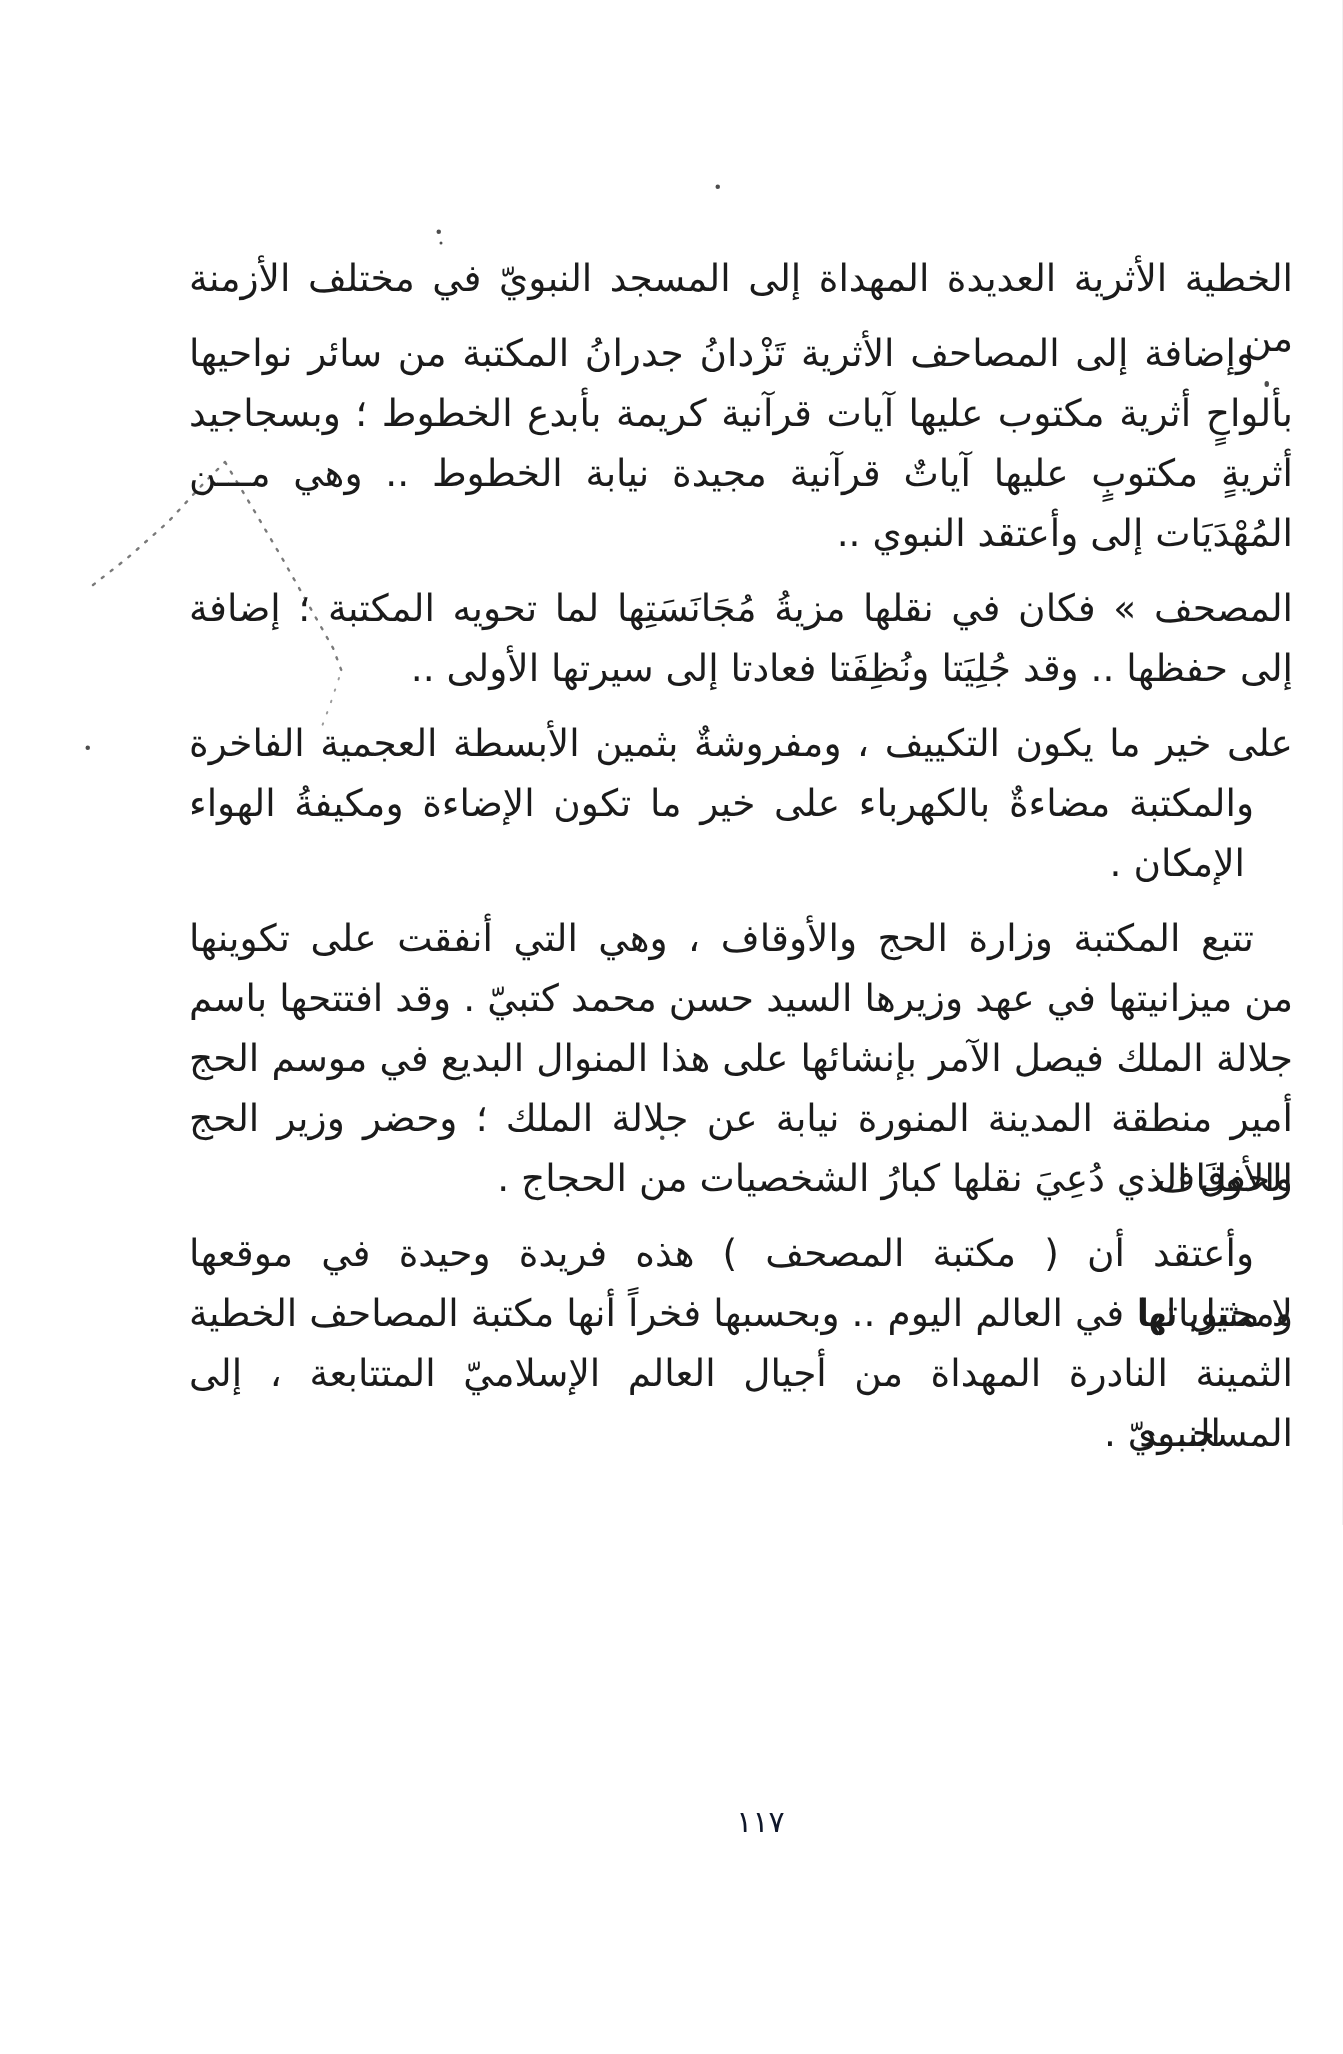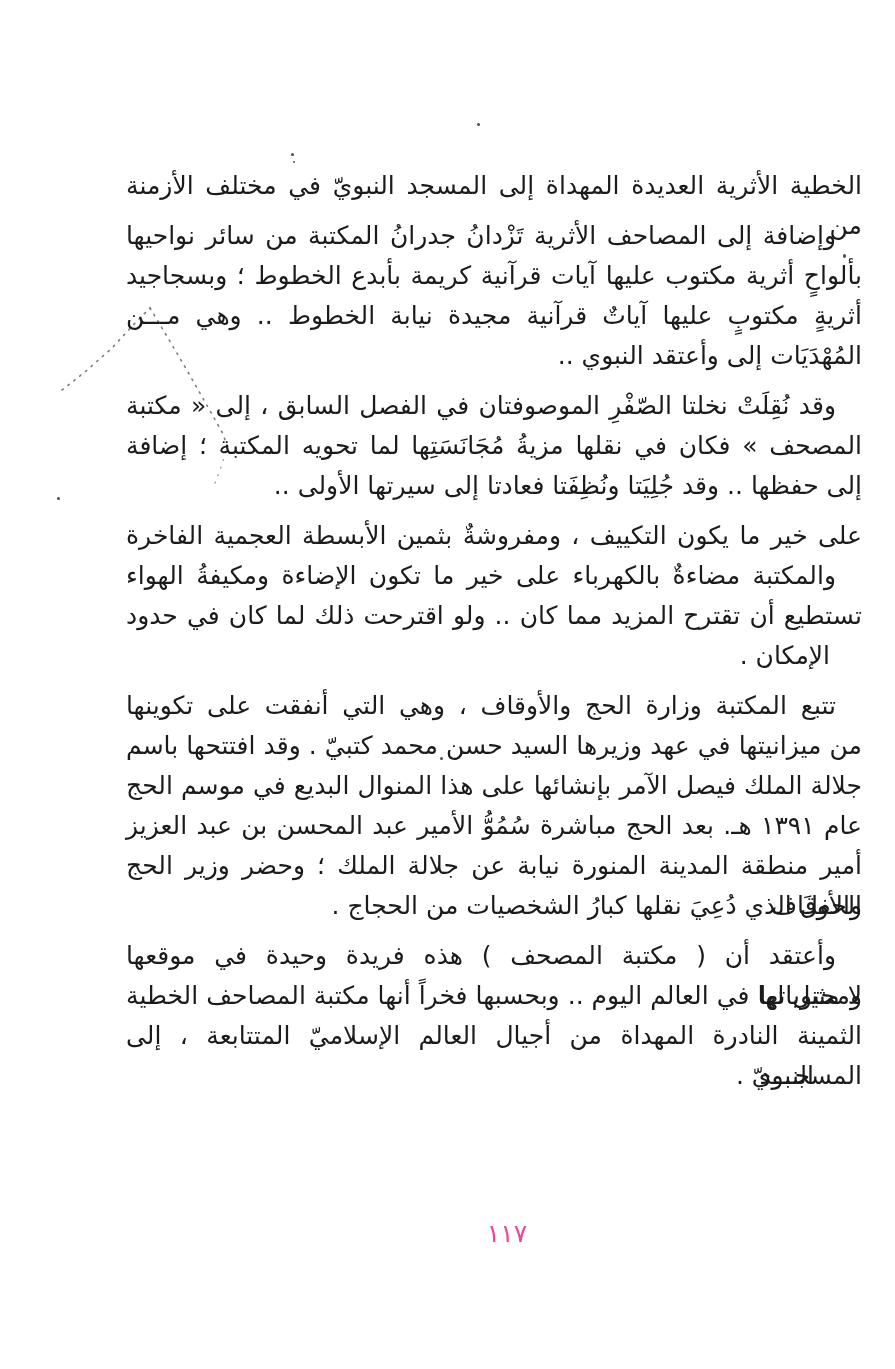--- a/index.html
+++ b/index.html
@@ -39,25 +39,24 @@
   .line.first-indent { text-indent: 26px; }
   .line.last { text-align-last: right; }
   .line.pad-r-sm { padding-right: 32px; }
   .line.pad-r-md { padding-right: 48px; }
   .page-number {
     position: absolute;
     top: 1202px;
     left: 462px;
     width: 90px;
     direction: rtl;
-    font-size: 25px;
+    font-size: 20px;
     letter-spacing: 4px;
     text-align: center;
-    color: #ec4899;
-    margin-top: 17px;
+    color: #0f172a;
   }
   .scratch {
     position: absolute;
     top: 0;
     left: 0;
     pointer-events: none;
   }
   .speck {
     position: absolute;
     background: #4d4d4d;
@@ -89,37 +88,34 @@
     </p>
 
     <p class="para">
       <span class="line first-indent">وإضافة إلى المصاحف الأثرية تَزْدانُ جدرانُ المكتبة من سائر نواحيها</span>
       <span class="line">بألواحٍ أثرية مكتوب عليها آيات قرآنية كريمة بأبدع الخطوط ؛ وبسجاجيد</span>
       <span class="line">أثريةٍ مكتوبٍ عليها آياتٌ قرآنية مجيدة نيابة الخطوط .. وهي مـــن</span>
       <span class="line last">المُهْدَيَات إلى وأعتقد النبوي ..</span>
     </p>
 
     <p class="para">
-      <span class="line first-indent">وقد نُقِلَتْ نخلتا الصّفْرِ الموصوفتان في الفصل السابق ، إلى « مكتبة</span>
       <span class="line">المصحف » فكان في نقلها مزيةُ مُجَانَسَتِها لما تحويه المكتبة ؛ إضافة</span>
       <span class="line last">إلى حفظها .. وقد جُلِيَتا ونُظِفَتا فعادتا إلى سيرتها الأولى ..</span>
     </p>
 
     <p class="para">
       <span class="line">على خير ما يكون التكييف ، ومفروشةٌ بثمين الأبسطة العجمية الفاخرة</span>
       <span class="line first-indent">والمكتبة مضاءةٌ بالكهرباء على خير ما تكون الإضاءة ومكيفةُ الهواء</span>
-      <span class="line">تستطيع أن تقترح المزيد مما كان .. ولو اقترحت ذلك لما كان في حدود</span>
       <span class="line last pad-r-sm">الإمكان .</span>
     </p>
 
     <p class="para">
       <span class="line first-indent">تتبع المكتبة وزارة الحج والأوقاف ، وهي التي أنفقت على تكوينها</span>
       <span class="line">من ميزانيتها في عهد وزيرها السيد حسن محمد كتبيّ . وقد افتتحها باسم</span>
       <span class="line">جلالة الملك فيصل الآمر بإنشائها على هذا المنوال البديع في موسم الحج</span>
-      <span class="line">عام ١٣٩١ هـ. بعد الحج مباشرة سُمُوُّ الأمير عبد المحسن بن عبد العزيز</span>
       <span class="line">أمير منطقة المدينة المنورة نيابة عن جلالة الملك ؛ وحضر وزير الحج والأوقاف</span>
       <span class="line last">الحفلَ الذي دُعِيَ نقلها كبارُ الشخصيات من الحجاج .</span>
     </p>
 
     <p class="para">
       <span class="line first-indent">وأعتقد أن ( مكتبة المصحف ) هذه فريدة وحيدة في موقعها ومحتوياتها</span>
       <span class="line">لا مثيل لها في العالم اليوم .. وبحسبها فخراً أنها مكتبة المصاحف الخطية</span>
       <span class="line">الثمينة النادرة المهداة من أجيال العالم الإسلاميّ المتتابعة ، إلى المسجـــد</span>
       <span class="line last pad-r-md">النبويّ .</span>
     </p>

